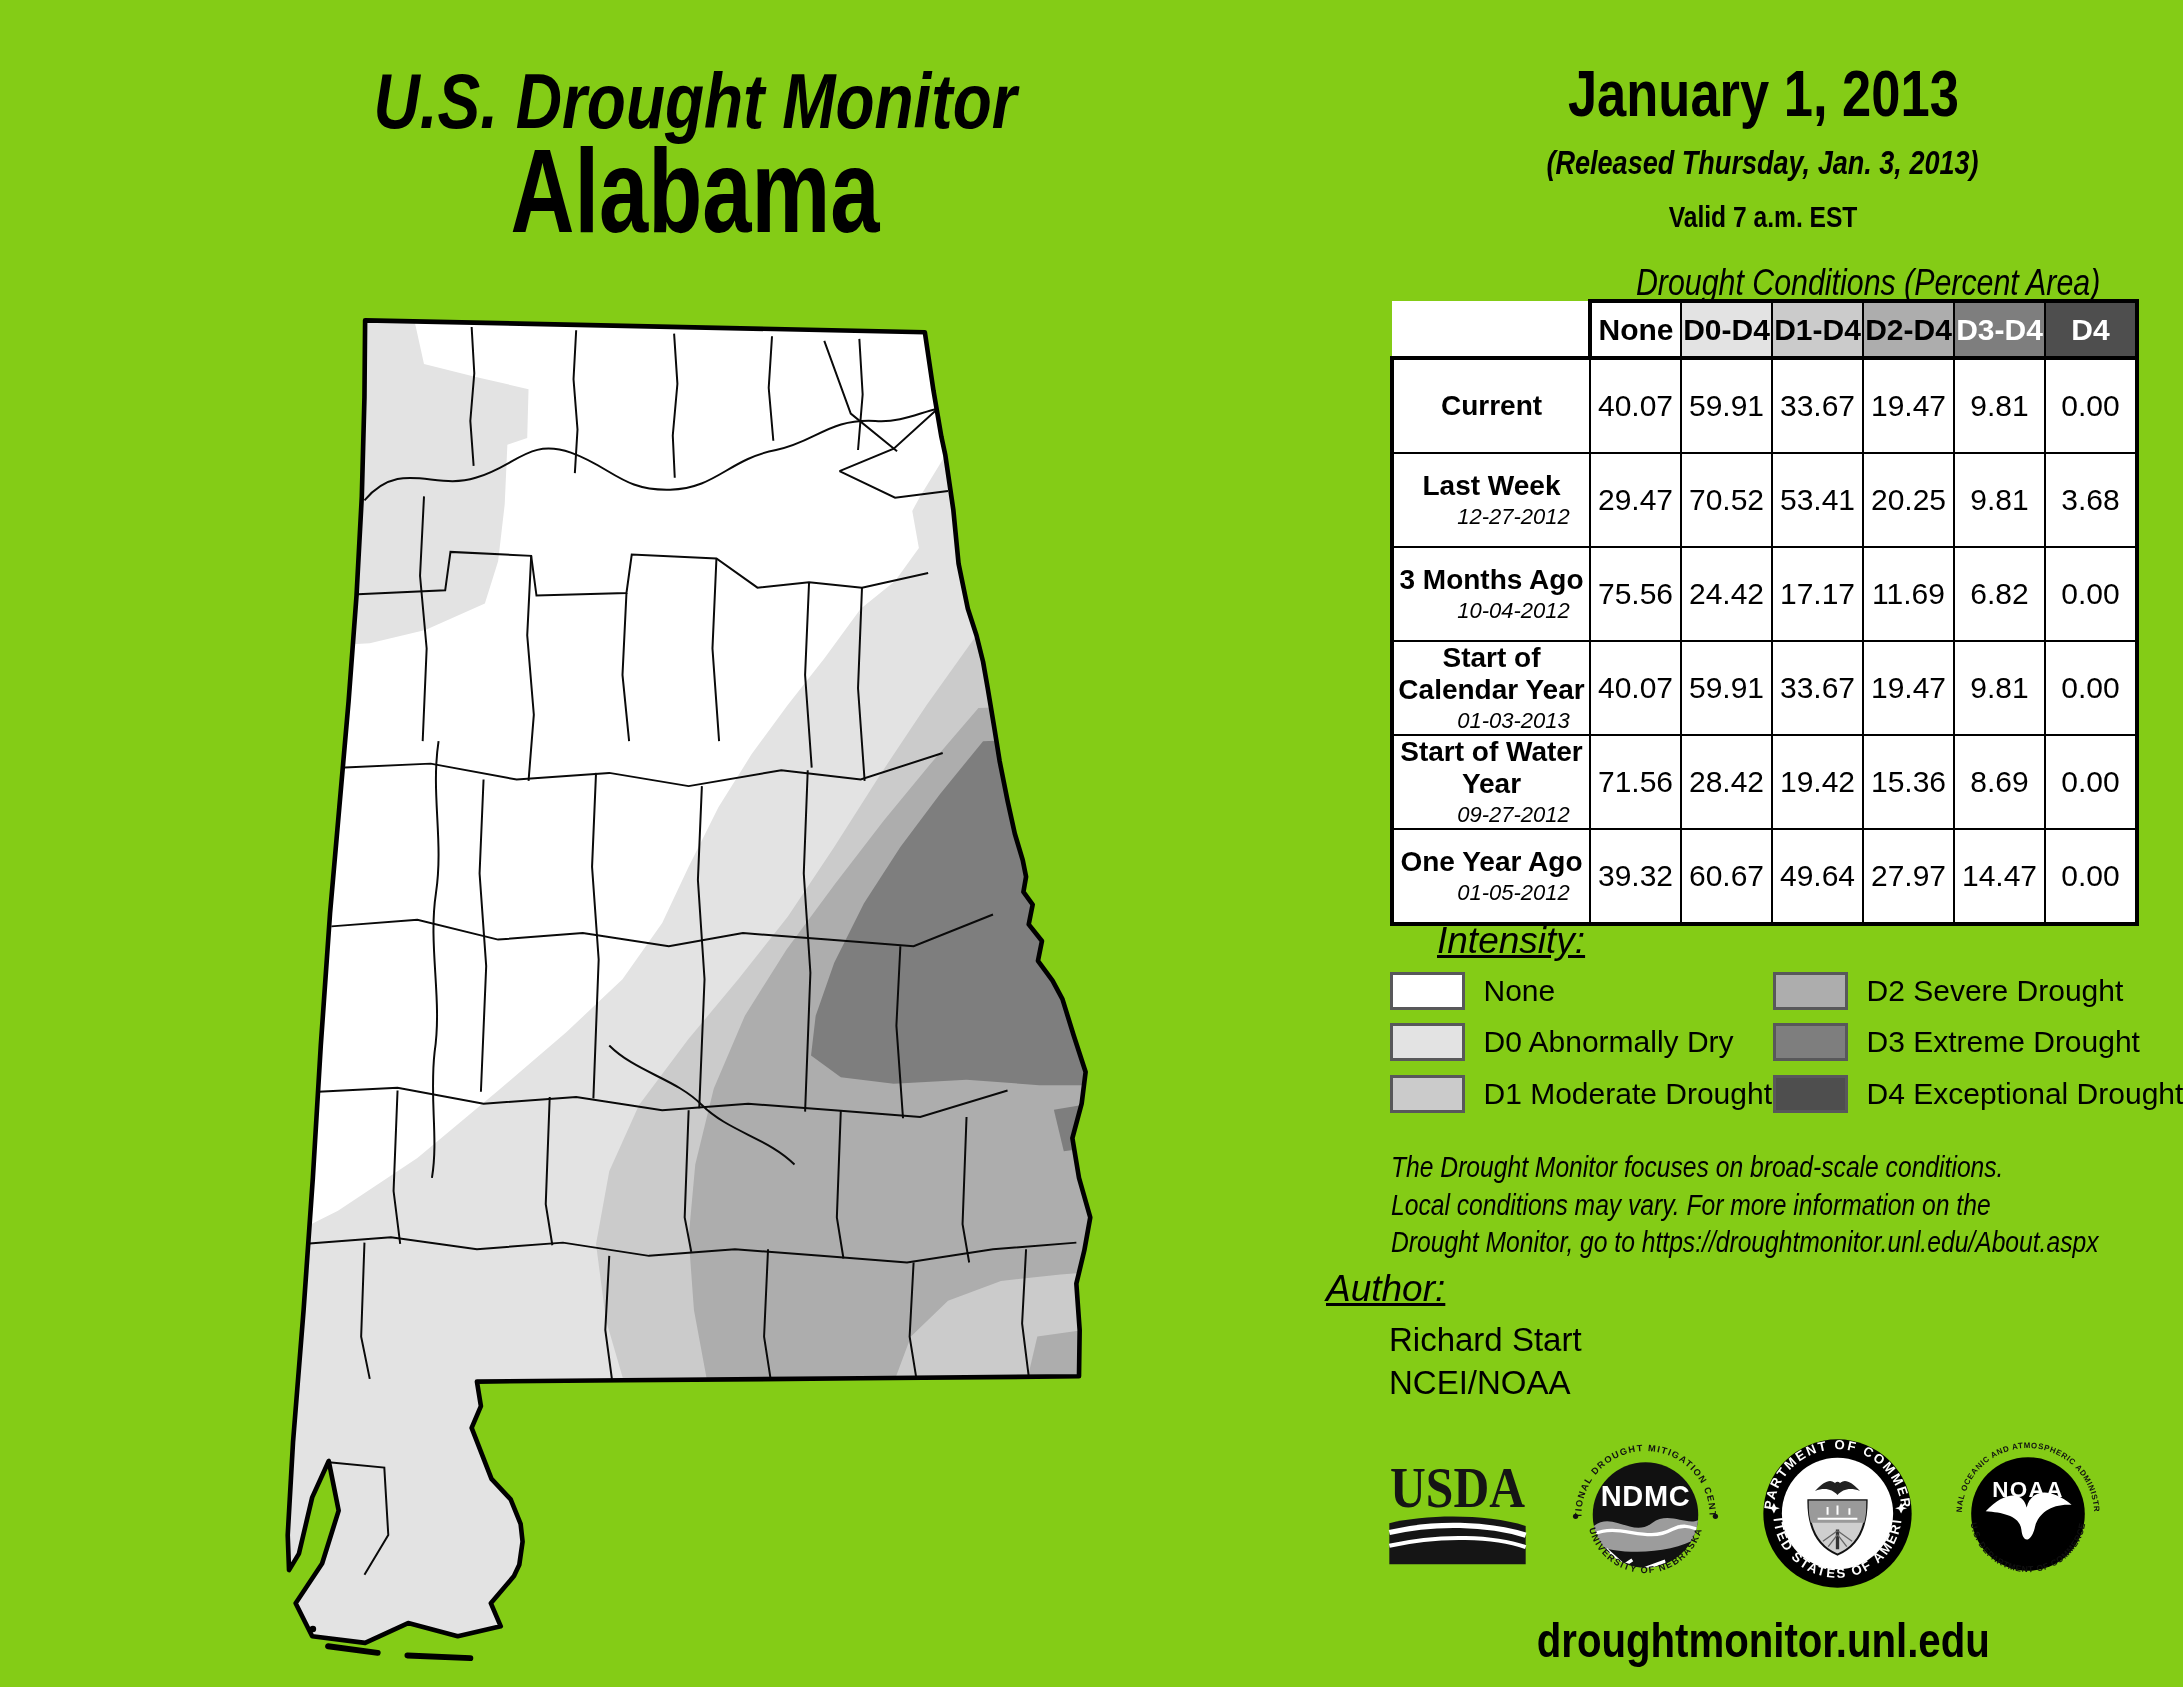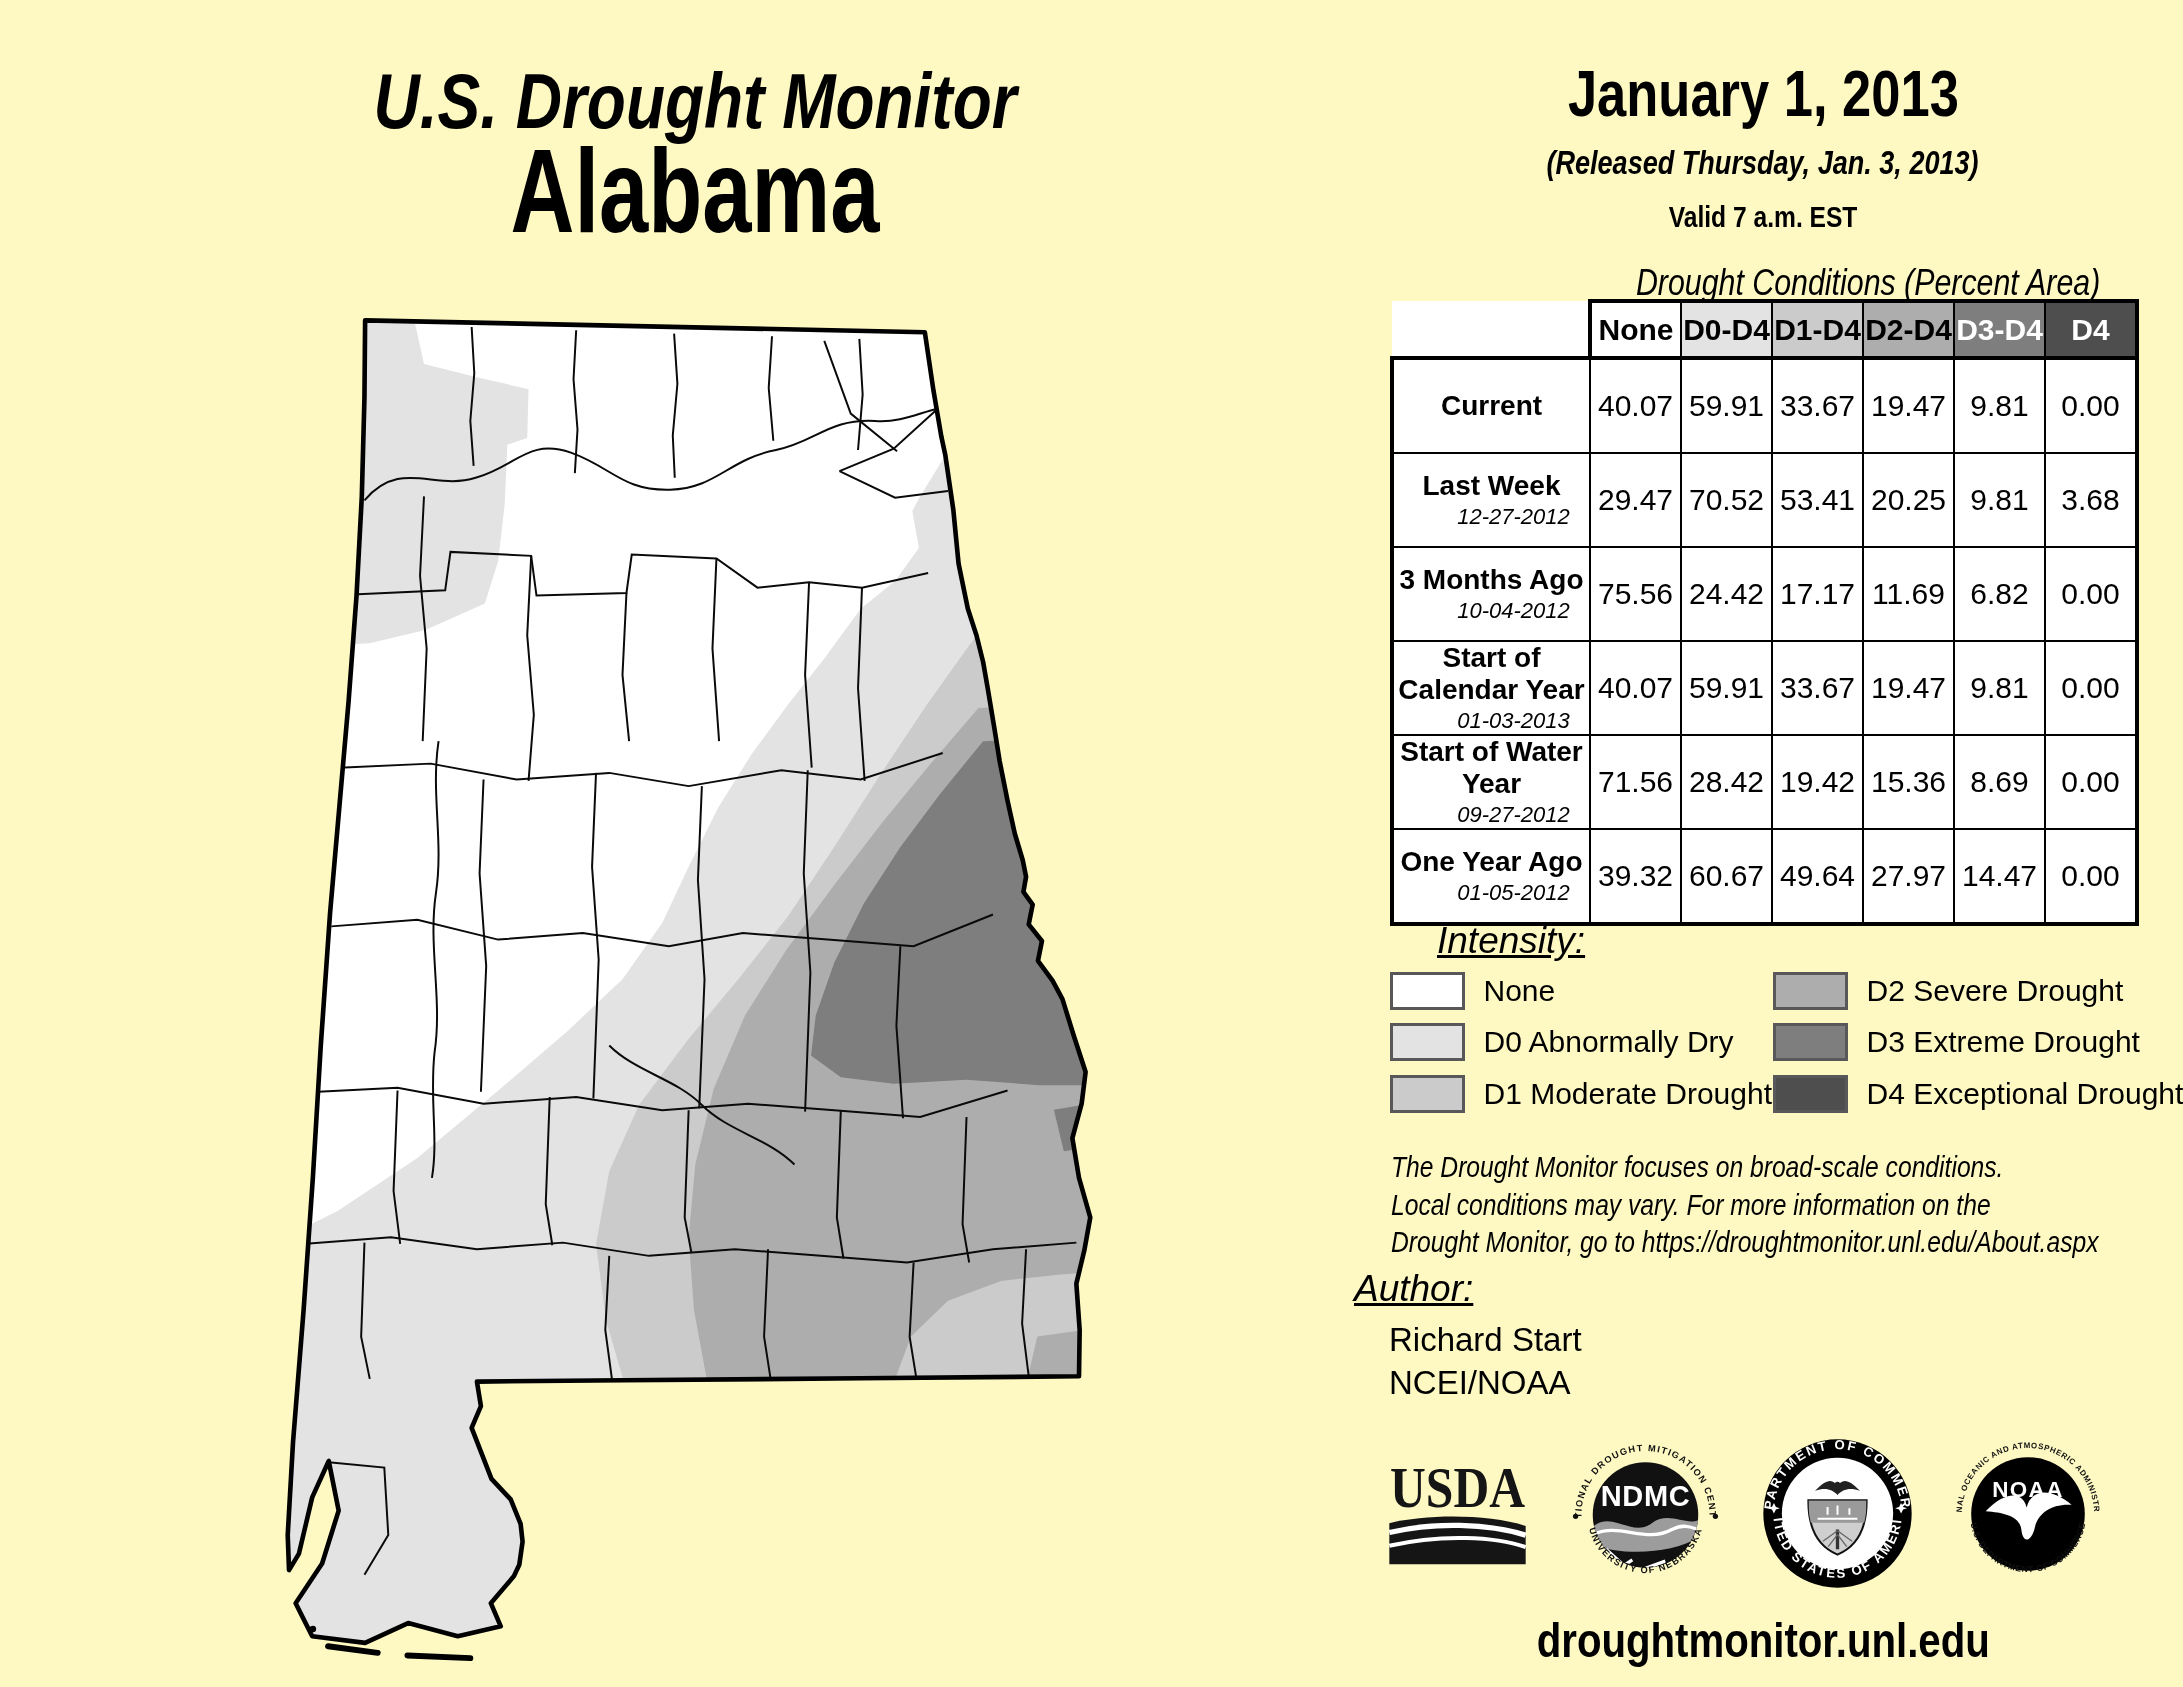--- a/index.html
+++ b/index.html
@@ -1,17 +1,17 @@
 <!DOCTYPE html>
 <html style="font-size:10.6px"><head>
 <meta charset="utf-8">
 <style>
   html,body{margin:0;padding:0;background:#fff;}
   body{width:2183px;height:1687px;font-family:"Liberation Sans",sans-serif;color:#000;}
-  #page{position:relative;width:2183px;height:1687px;overflow:hidden;background:#fef9c3;}
+  #page{position:relative;width:2183px;height:1687px;overflow:hidden;background:#84cc16;}
   .abs{position:absolute;}
   .ctr{text-align:center;}
   .condC{display:inline-block;transform:scaleX(.82);transform-origin:center;white-space:nowrap;}
   .condC75{display:inline-block;transform:scaleX(.75);transform-origin:center;white-space:nowrap;}
   .condL{display:inline-block;transform:scaleX(.85);transform-origin:left center;white-space:nowrap;}
   .t1{left:265px;top:56px;width:860px;font-size:78px;font-weight:bold;font-style:italic;}
   .t2{left:265px;top:123px;width:860px;font-size:118px;font-weight:bold;}
   .dt{left:1389px;top:57px;width:748px;font-size:64px;font-weight:bold;}
   .rel{left:1389px;top:144px;width:748px;font-size:33px;font-weight:bold;font-style:italic;}
   .valid{left:1389px;top:200px;width:748px;font-size:30px;font-weight:bold;}
@@ -28,21 +28,21 @@
   #dmtable tr.firstrow td{border-top-width:4.6px;}
   #dmtable tr.lastrow td{border-bottom-width:4.6px;}
   #dmtable td.label .rdate{font-size:22px;font-weight:normal;font-style:italic;margin-top:4px;padding-left:44px;}
   .hdr-dark{color:#fff;}
   
   .lg-title{left:1437px;top:920px;font-size:37px;font-style:italic;text-decoration:underline;}
   .lg-item{display:flex;align-items:center;height:38px;}
   .lg-sw{width:69px;height:32px;border:3.3px solid #58585a;flex:0 0 auto;}
   .lg-lb{font-size:30px;margin-left:18.5px;white-space:nowrap;}
   .disc{left:1391px;top:1149px;font-size:29px;font-style:italic;line-height:1.3;}
-  .auth-title{left:1354px;top:1268px;font-size:37px;font-style:italic;text-decoration:underline;}
+  .auth-title{left:1326px;top:1268px;font-size:37px;font-style:italic;text-decoration:underline;}
   .auth-name{left:1389px;top:1321px;font-size:33px;}
   .auth-org{left:1389px;top:1364px;font-size:33px;}
   .url{left:1389px;top:1612px;width:748px;font-size:49px;font-weight:bold;}
   svg text{font-family:"Liberation Sans",sans-serif;}
   .usda-txt{font-family:"Liberation Serif",serif;font-weight:bold;}
 </style>
 </head>
 <body>
 
 <div id="page">

